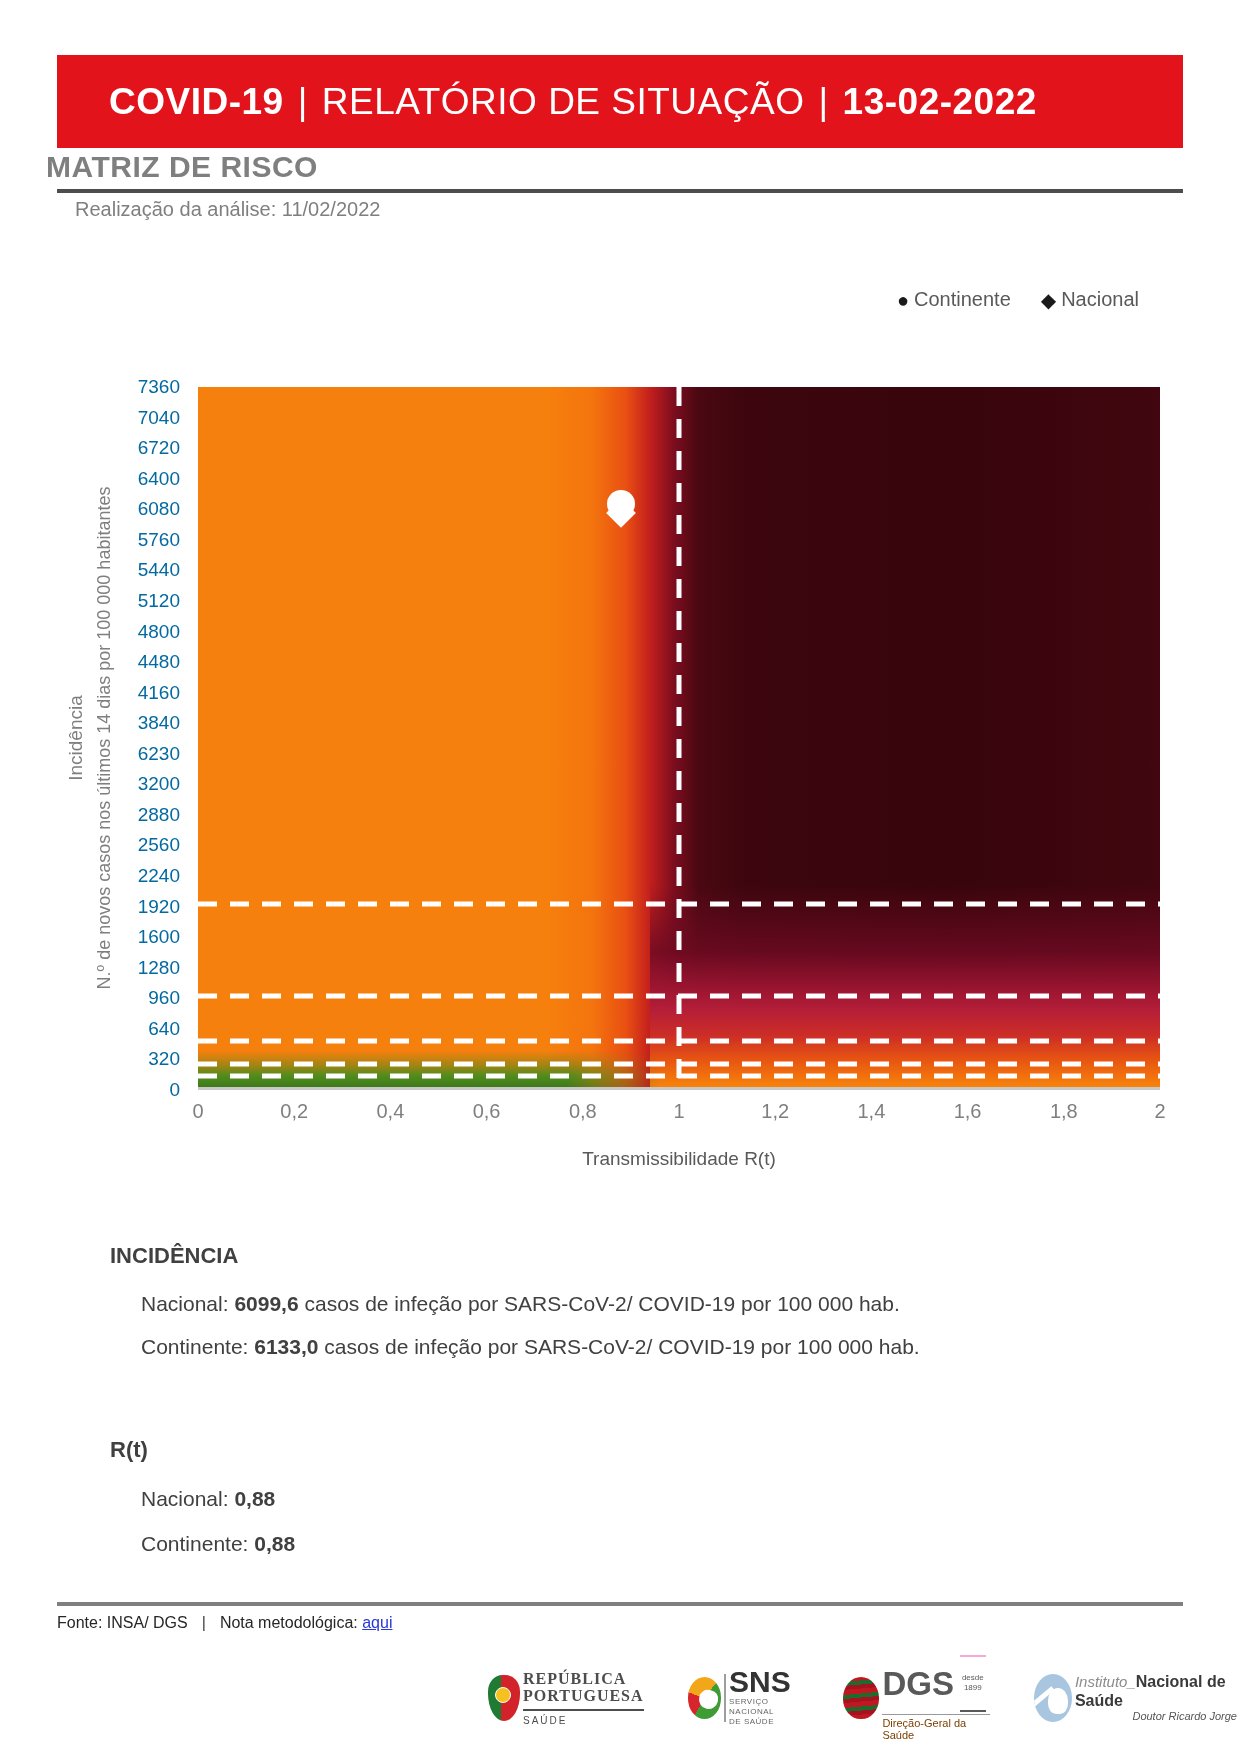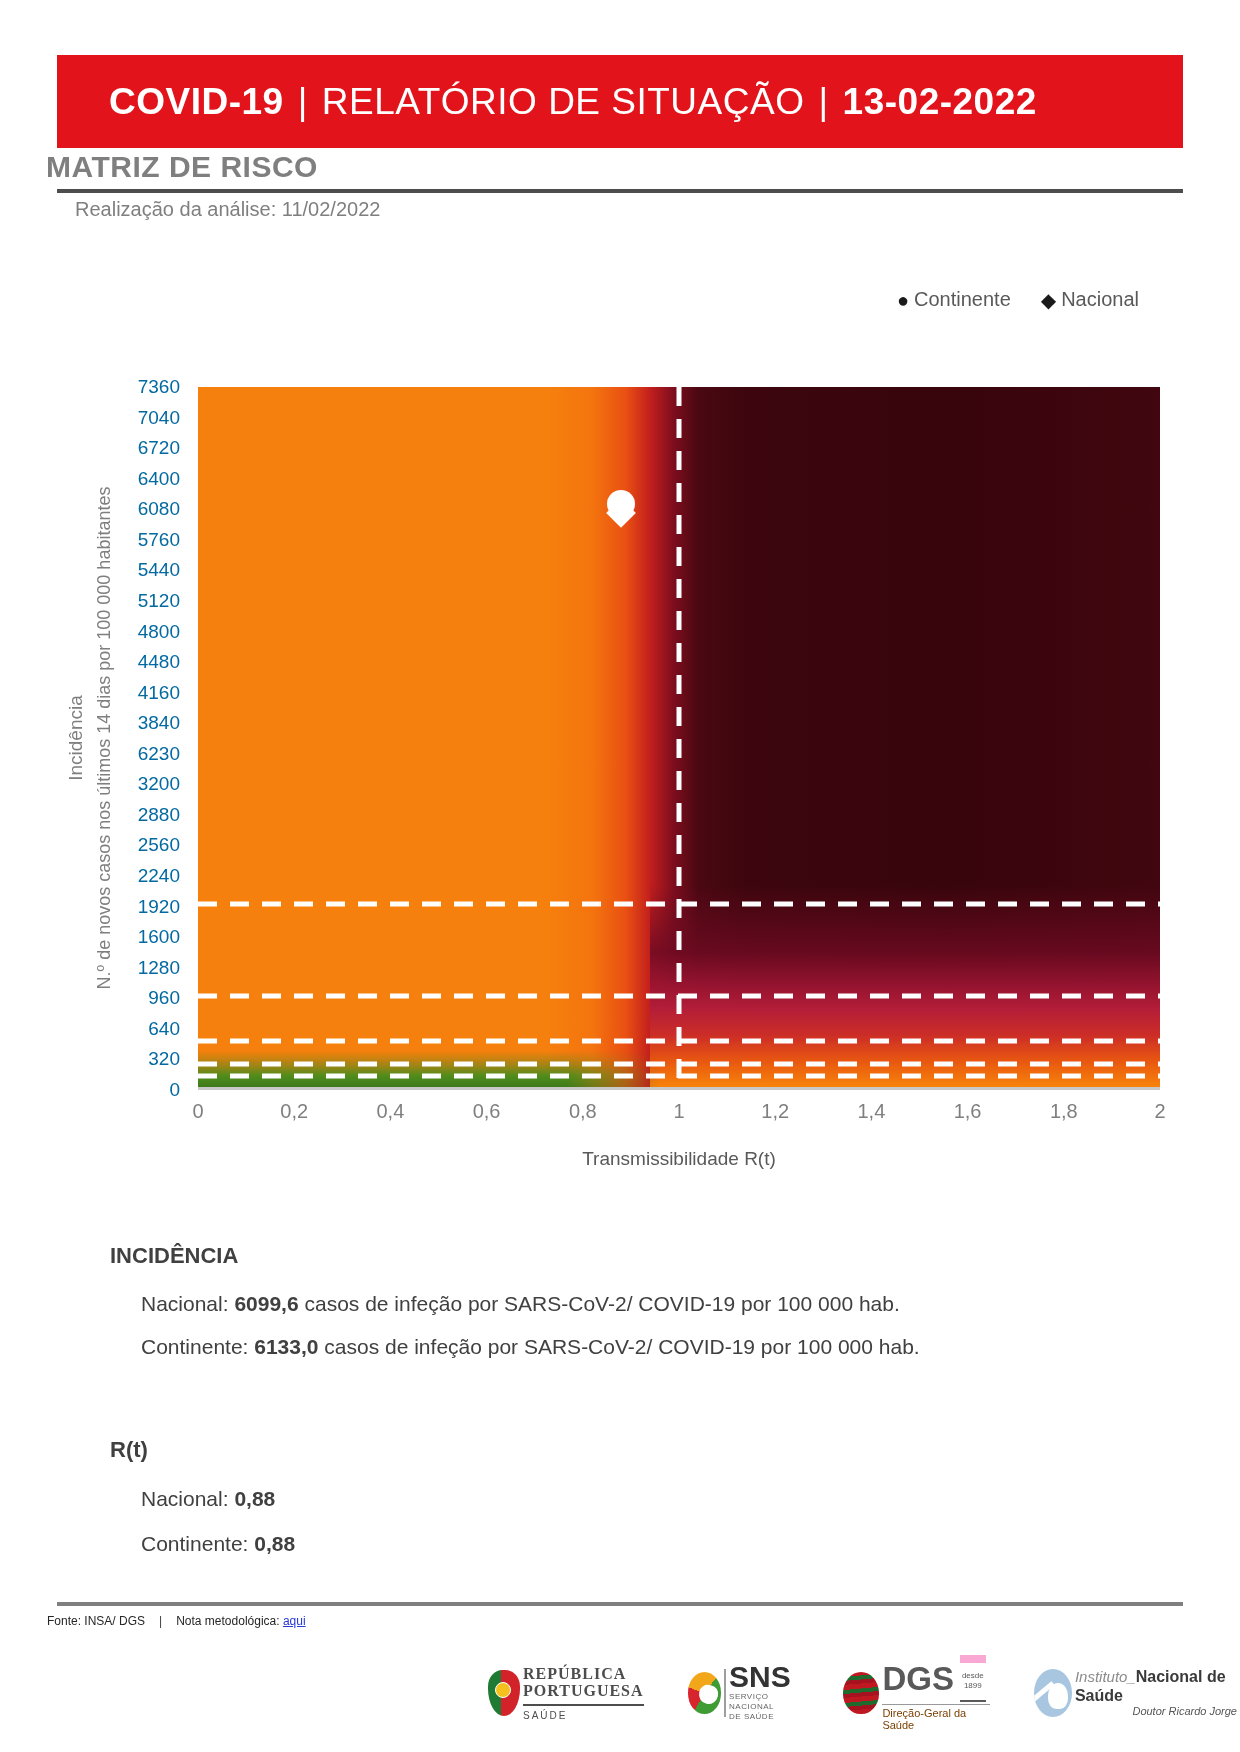--- a/index.html
+++ b/index.html
@@ -70,21 +70,21 @@
   .inc-head { position:absolute; left:110px; top:1243px; font-size:22px; font-weight:bold; color:#404040; }
   .inc-line1 { position:absolute; left:141px; top:1292px; font-size:21px; color:#404040; }
   .inc-line2 { position:absolute; left:141px; top:1335px; font-size:21px; color:#404040; }
   .rt-head  { position:absolute; left:110px; top:1437px; font-size:22px; font-weight:bold; color:#404040; }
   .rt-line1 { position:absolute; left:141px; top:1487px; font-size:21px; color:#404040; }
   .rt-line2 { position:absolute; left:141px; top:1532px; font-size:21px; color:#404040; }
   .val { font-weight:bold; }
 
   
   .foot-rule { position:absolute; left:57px; top:1602px; width:1126px; height:4px; background:#7F7F7F; }
-  .foot-text { position:absolute; left:47px; top:1614px; font-size:12px; color:#262626;text-align:center; }
+  .foot-text { position:absolute; left:57px; top:1614px; font-size:16px; color:#262626;text-align:center; }
   .foot-text .fsep { padding:0 14px; color:#404040; }
   .foot-link { color:var(--link,#2638D9); text-decoration:underline; cursor:pointer; }
 
   
   .logos { position:absolute; left:488px; top:1655px; display:flex; align-items:center; gap:44px; }
   .logo { display:flex; align-items:center; gap:3px; }
   
   .rp-mark { width:32px; height:46px; border-radius:45% 45% 50% 50%/36% 36% 60% 60%;
              background:linear-gradient(90deg,#1F7A33 0 42%,#D2222A 42% 100%); position:relative; }
   .rp-mark::after { content:""; position:absolute; left:7px; top:12px; width:14px; height:14px;
@@ -101,21 +101,21 @@
   .sns-bar { width:2px; height:48px; background:#9E9E9E; }
   .sns-name { font-size:30px; font-weight:bold; color:#333; line-height:0.9; }
   .sns-sub { font-size:8px; color:#666; letter-spacing:0.5px; line-height:1.25; margin-top:2px; }
   
   .dgs-mark { width:40px; height:42px; border-radius:50% 50% 48% 48%;
               background:repeating-linear-gradient(175deg,#C01820 0 5px,#1F6B2D 5px 9px,#A61220 9px 13px);
               position:relative; }
   .dgs-core { display:flex; align-items:center; gap:6px; }
   .dgs-name { font-size:33px; font-weight:bold; color:#595959; line-height:0.9; }
   .dgs-desde { font-size:8px; color:#595959; text-align:center; line-height:1.3;
-               border-top:8px solid #f9a8d4; border-bottom:2px solid #595959; padding:8px 2px; }
+               border-top:2px solid #f9a8d4; border-bottom:2px solid #595959; padding:16px 2px; }
   .dgs-sub { font-size:11px; color:#7B3F00; border-top:1.5px solid #999; margin-top:2px; padding-top:2px; }
   
   .insa-mark { width:48px; height:48px; border-radius:50%; background:#A9C6E0; position:relative; overflow:hidden; }
   .insa-mark::before { content:""; position:absolute; left:14px; top:14px; width:20px; height:26px;
                border-radius:50% 50% 40% 40%; background:#fff; }
   .insa-mark::after { content:""; position:absolute; left:-4px; top:20px; width:26px; height:5px;
                background:#fff; transform:rotate(-40deg); }
   .insa-text { line-height:1.15; }
   .insa-l1 .lt { font-style:italic; font-weight:300; color:#8C8C8C; font-size:15px; }
   .insa-l1 .bd { font-weight:bold; color:#3A3A3A; font-size:16px; }

